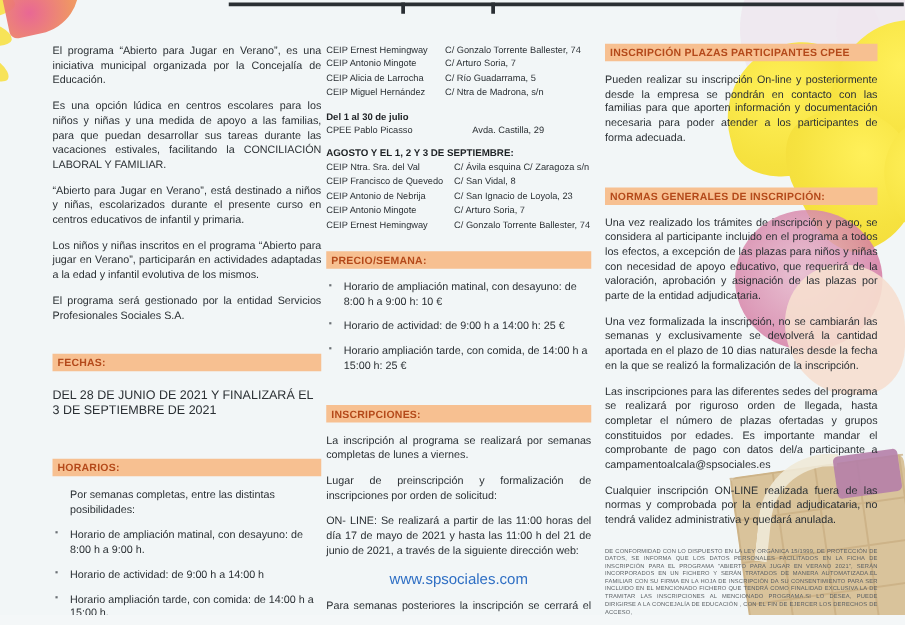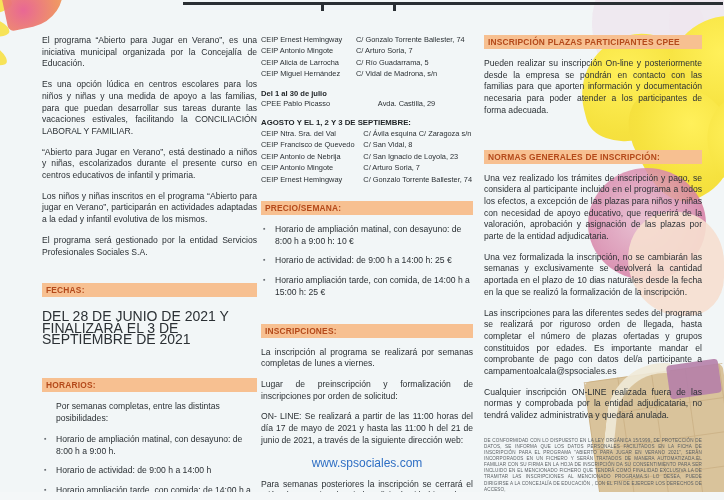--- a/index.html
+++ b/index.html
@@ -138,21 +138,21 @@
     color: #b4491a;
     font-size: 8.4px;
     font-weight: bold;
     letter-spacing: .2px;
     padding: 2px 4px 2px 4px;
     margin: 0 0 9px 0;
     text-align: justify;
   }
 
   .caps-text {
-    font-size: 14px;
+    font-size: 10px;
     line-height: 11.4px;
     color: #2b3034;
     margin: 14px 0 9px 0;
   }
 
   ul.bul { list-style: none; margin: 0 0 9px 0; padding: 0; }
   ul.bul li {
     position: relative;
     padding-left: 14px;
     font-size: 8.6px;
@@ -283,21 +283,21 @@
         <tr>
           <td>CEIP Antonio Mingote</td>
           <td class="addr">C/ Arturo Soria, 7</td>
         </tr>
         <tr>
           <td>CEIP Alicia de Larrocha</td>
           <td class="addr">C/ Río Guadarrama, 5</td>
         </tr>
         <tr>
           <td>CEIP  Miguel Hernández</td>
-          <td class="addr">C/ Vidal de Madrona, s/n</td>
+          <td class="addr">C/ Ntra de Madrona, s/n</td>
         </tr>
       </tbody>
         </table>
 
       <div class="sub-head">Del 1 al 30 de julio</div>
       <table class="sch-table">
         <tbody>
             <tr>
           <td>CPEE Pablo Picasso</td>
           <td class="addr">Avda. Castilla, 29</td>

